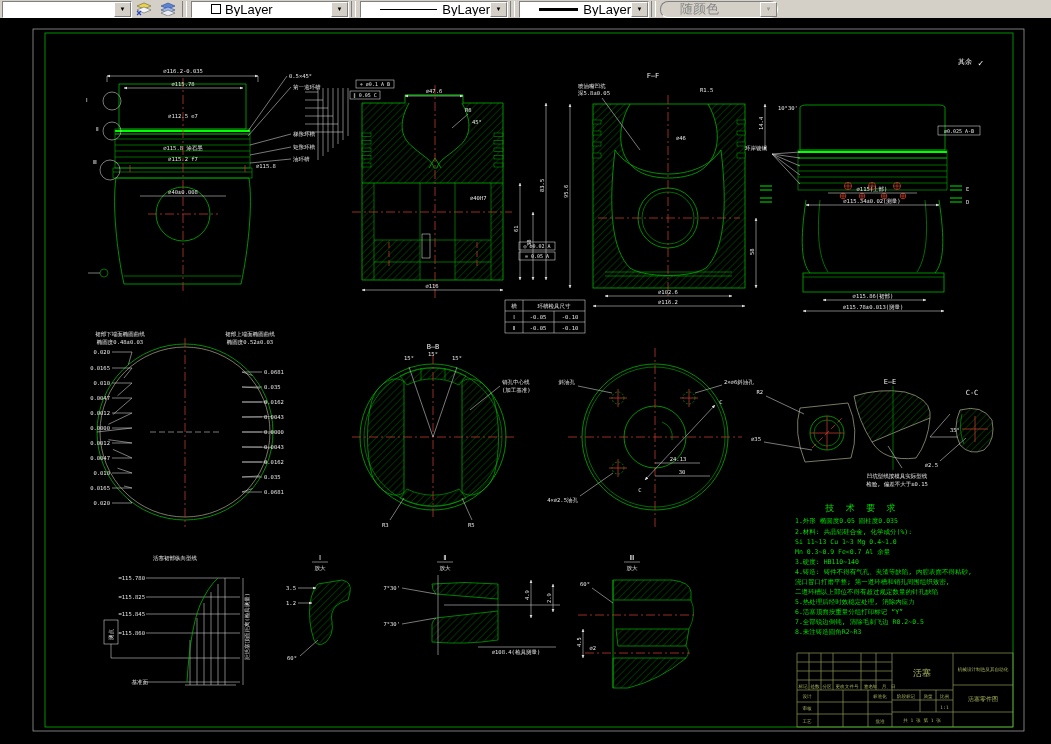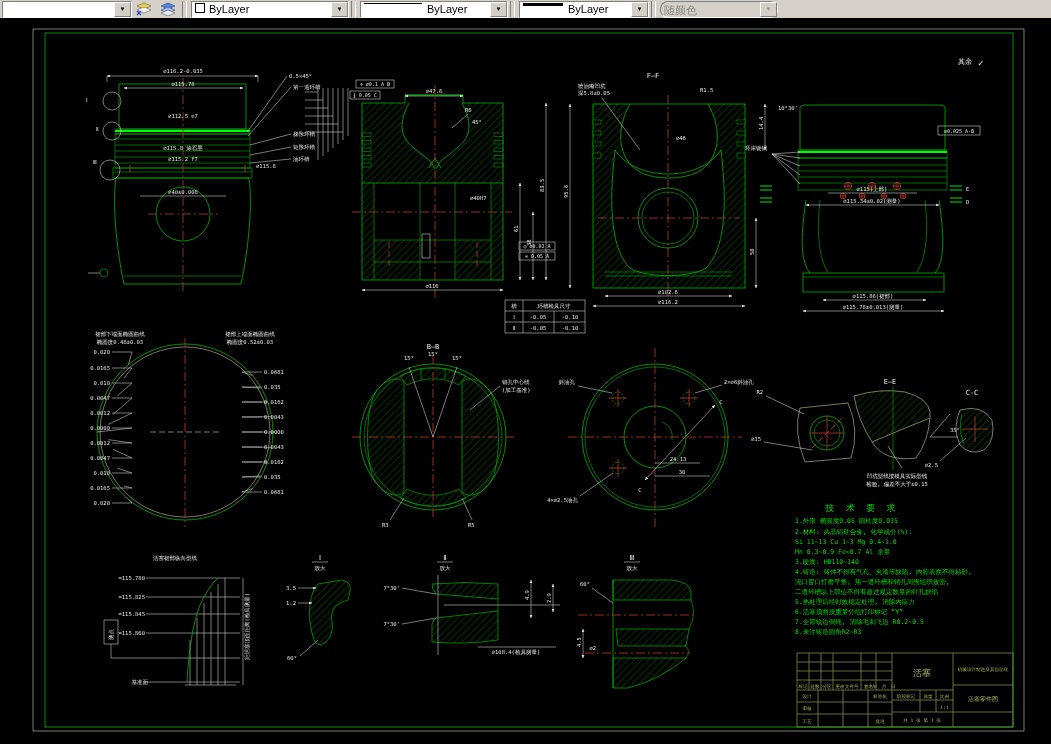--- a/index.html
+++ b/index.html
@@ -1,20 +1,20 @@
 <!DOCTYPE html>
 <html><head>
 <meta charset="utf-8">
 <style>
   html,body{margin:0;padding:0;background:#000;}
   .screen{position:relative;width:1051px;height:744px;overflow:hidden;background:#000;font-family:"Liberation Sans",sans-serif;}
   
   .toolbar{position:absolute;left:0;top:0;width:1051px;height:18px;background:#d4d0c8;display:flex;align-items:center;border-bottom:1px solid #404040;}
   .combo{display:flex;height:15px;margin-left:2px;background:#fff;border:1px solid;border-color:#808080 #fff #fff #808080;align-items:center;}
-  .combo .field{flex:1;height:13px;display:flex;padding-left:3px;font-size:11px;color:#000;overflow:hidden;white-space:nowrap;}
+  .combo .field{flex:1;height:13px;display:flex;align-items:center;padding-left:19px;font-size:13px;color:#000;overflow:hidden;white-space:nowrap;}
   .combo .btn{width:15px;height:13px;background:#d4d0c8;border:1px solid;border-color:#fff #808080 #808080 #fff;display:flex;align-items:center;justify-content:center;font-size:6px;color:#000;}
   .combo.disabled{background:#d4d0c8;border-radius:8px;}
   .combo.disabled .field{color:#888;}
   .combo.disabled .btn{color:#999;}
   .sep{width:3px;height:16px;margin:0 2px;border-left:1px solid #808080;border-right:1px solid #fff;}
   .tbtn{width:22px;height:16px;background:#d4d0c8;border:none;margin:0 1px;display:flex;align-items:center;justify-content:center;padding:0;}
   .swatch{display:inline-block;width:8px;height:8px;background:#fff;border:1px solid #000;margin-right:4px;}
   .ltthin{display:inline-block;width:58px;height:0;border-top:1px solid #000;margin-right:5px;}
   .ltthick{display:inline-block;width:40px;height:3px;background:#000;margin-right:5px;}
   

